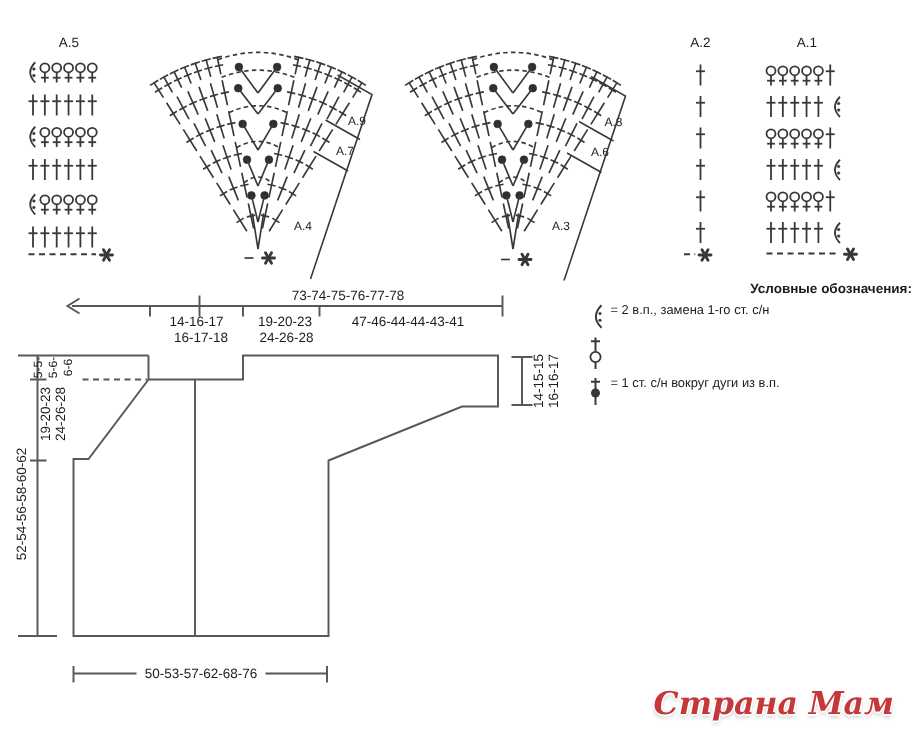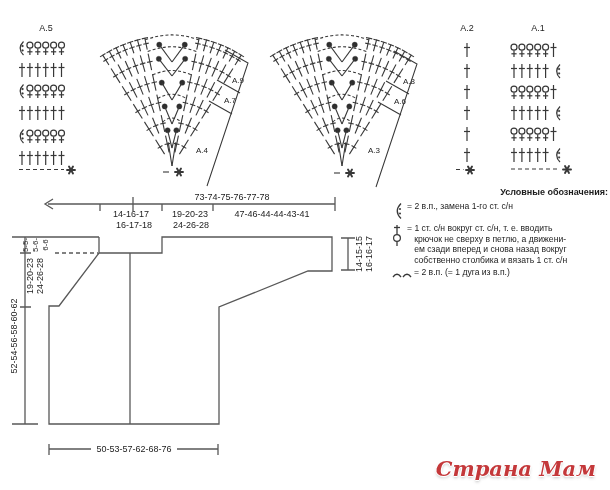--- a/index.html
+++ b/index.html
@@ -610,30 +610,28 @@
           <span class="legend-item-text">= 2 в.п., замена 1-го ст. с/н</span>
         </div>
         <div class="legend-item">
           <span class="legend-icon">
             <svg width="14" height="25">
               <line x1="5" y1="2" x2="5" y2="23" stroke="#383838" stroke-width="1.3"></line>
               <line x1="2" y1="4.5" x2="8" y2="4.5" stroke="#383838" stroke-width="1.3"></line>
               <circle cx="5" cy="15" r="3.4" stroke="#383838" stroke-width="1.2" fill="#fff"></circle>
             </svg>
           </span>
-          <span class="legend-item-text">= 1 ст. с/н вокруг ст. с/н, т. е. вводить
-   крючок не сверху в петлю, а движени-
-   ем сзади вперед и снова назад вокруг
-   собственно столбика и вязать 1 ст. с/н</span>
         </div>
         <div class="legend-item">
           <span class="legend-icon">
-            <svg width="22" height="13">
-              <path d="M1,10 Q5,4.5 9,10 M11,10 Q15,4.5 19,10" stroke="#383838" stroke-width="1.3" fill="none"></path>
+            <svg width="14" height="22">
+              <line x1="5" y1="2" x2="5" y2="20" stroke="#383838" stroke-width="1.3"></line>
+              <line x1="2" y1="4.5" x2="8" y2="4.5" stroke="#383838" stroke-width="1.3"></line>
+              <circle cx="5" cy="12" r="3" fill="#383838"></circle>
             </svg>
           </span>
-          <span class="legend-item-text">= 2 в.п. (= 1 дуга из в.п.)</span>
+          <span class="legend-item-text">= 1 ст. с/н вокруг дуги из в.п.</span>
         </div>
       </div>
   </div>
 
   <div class="watermark" style="color: rgb(196, 56, 58);">Страна Мам</div>
 </div>
 
 </body></html>

